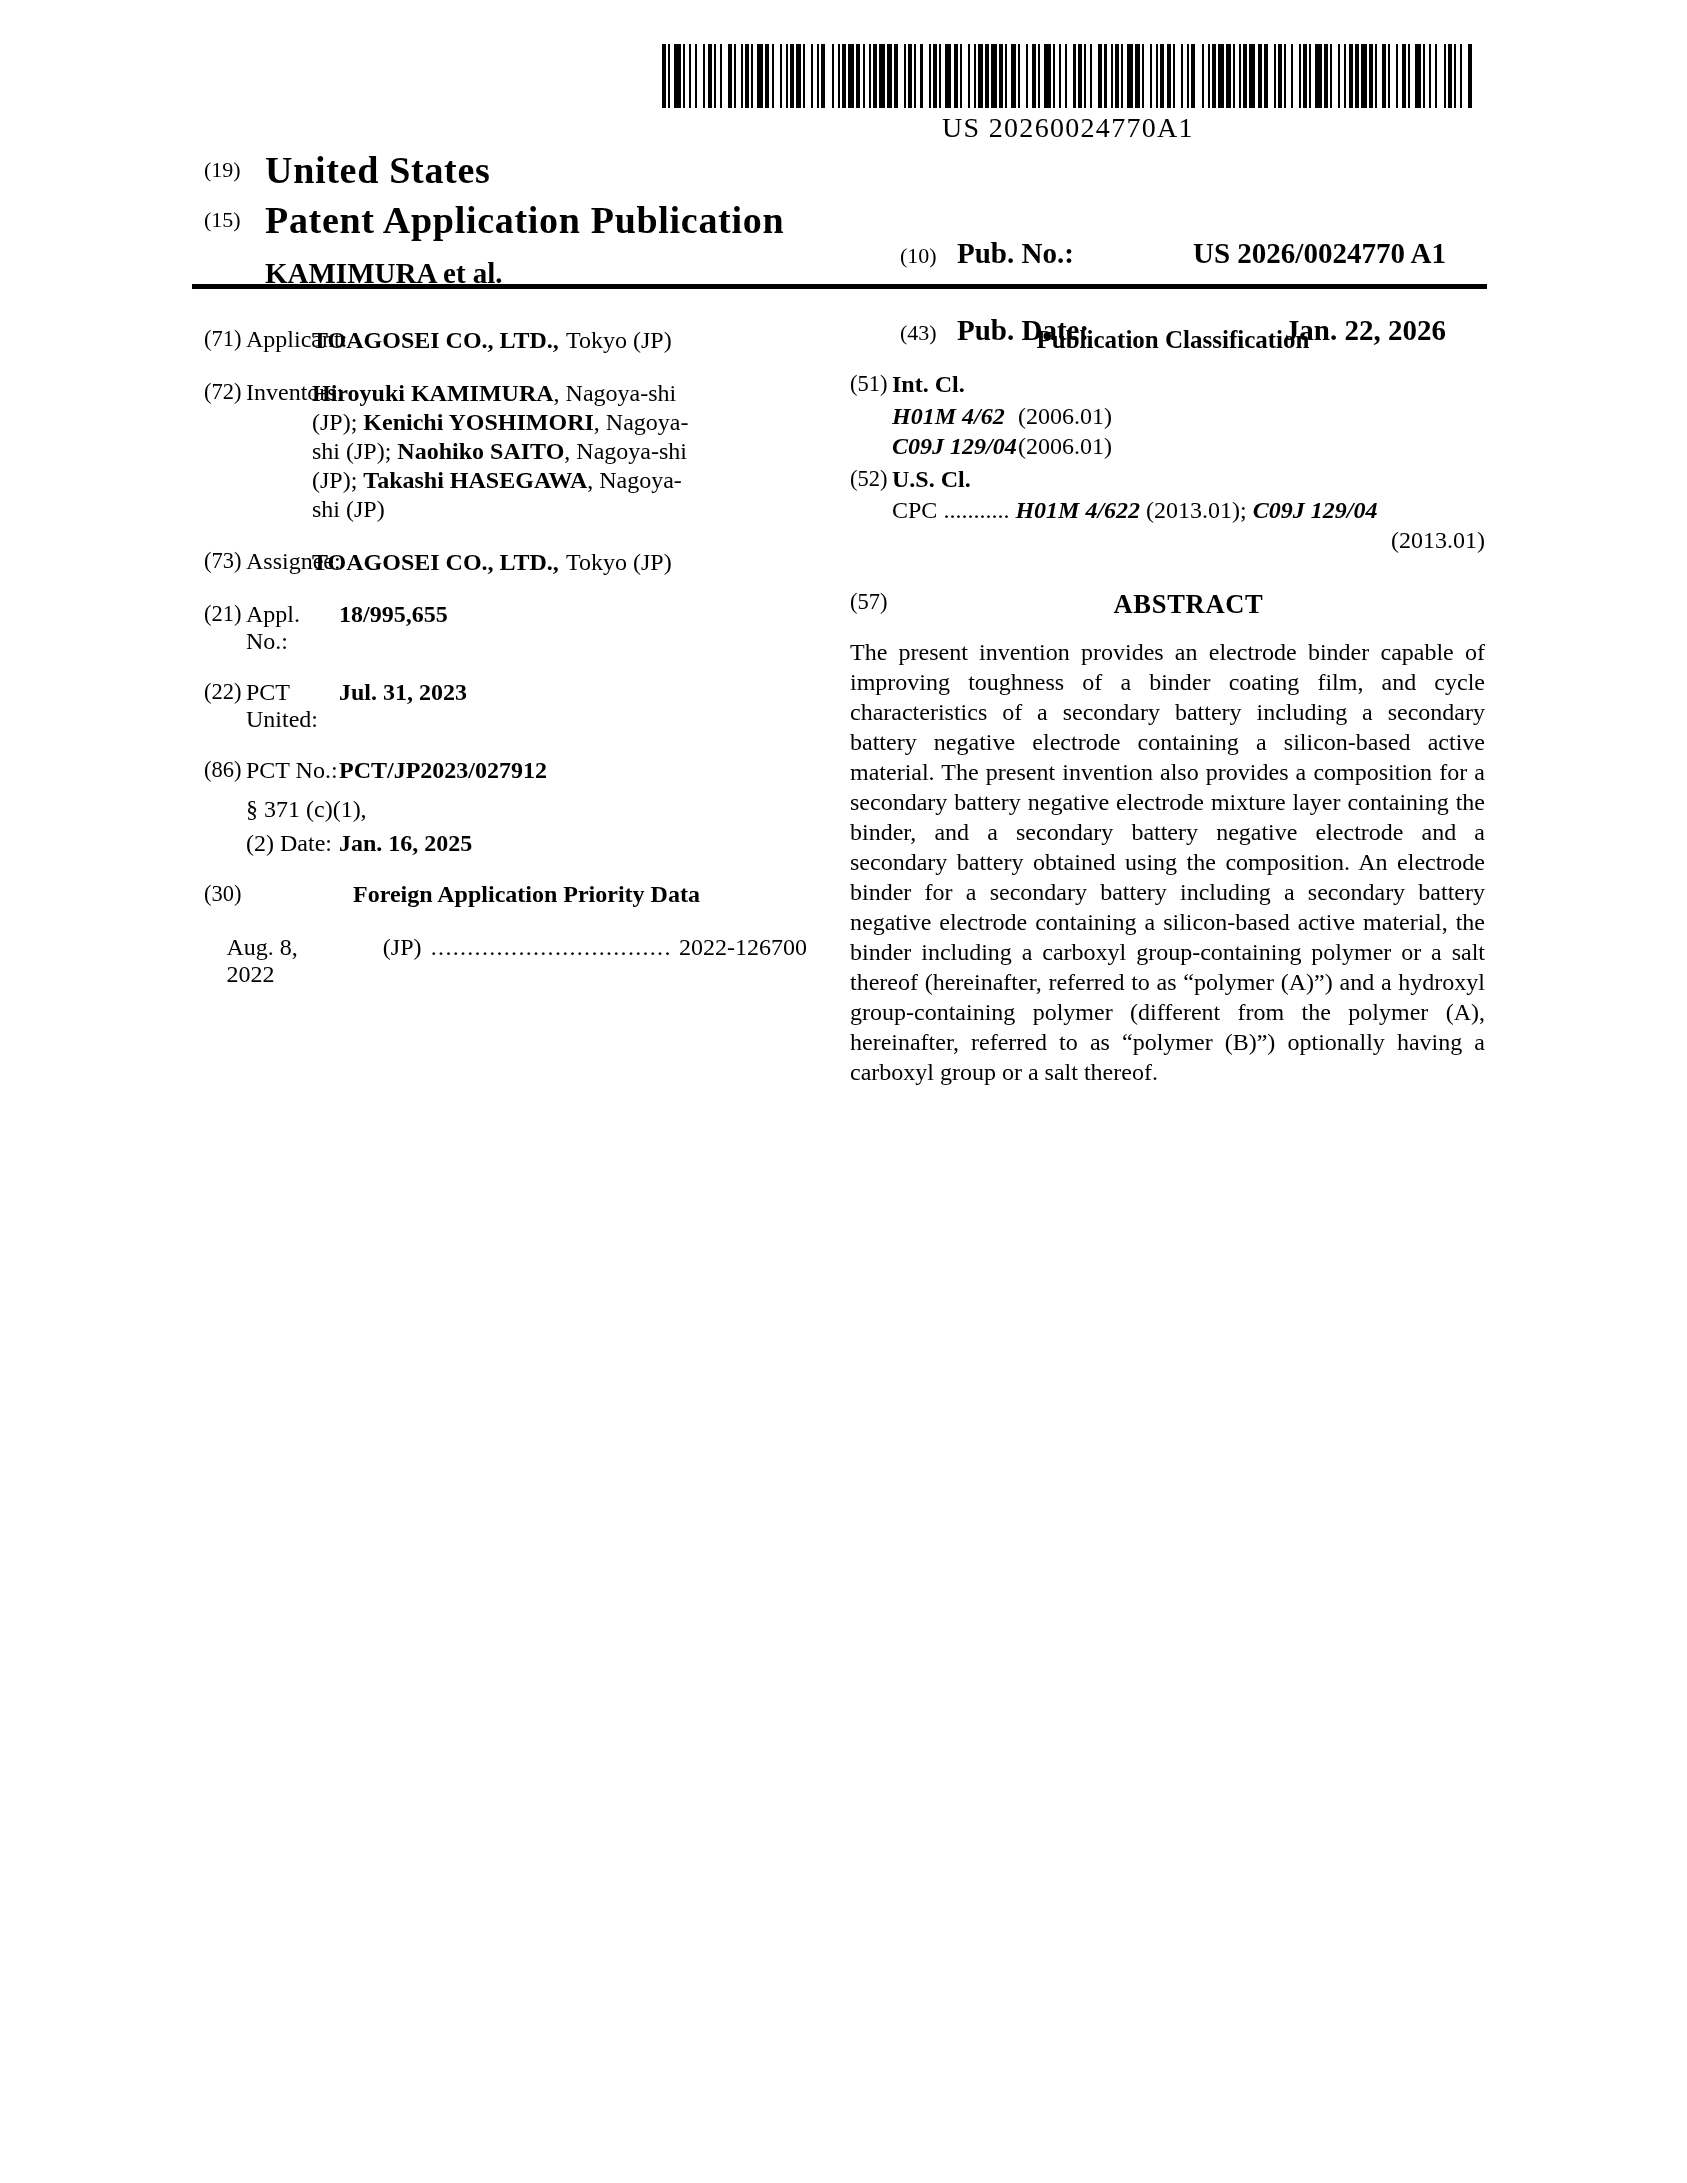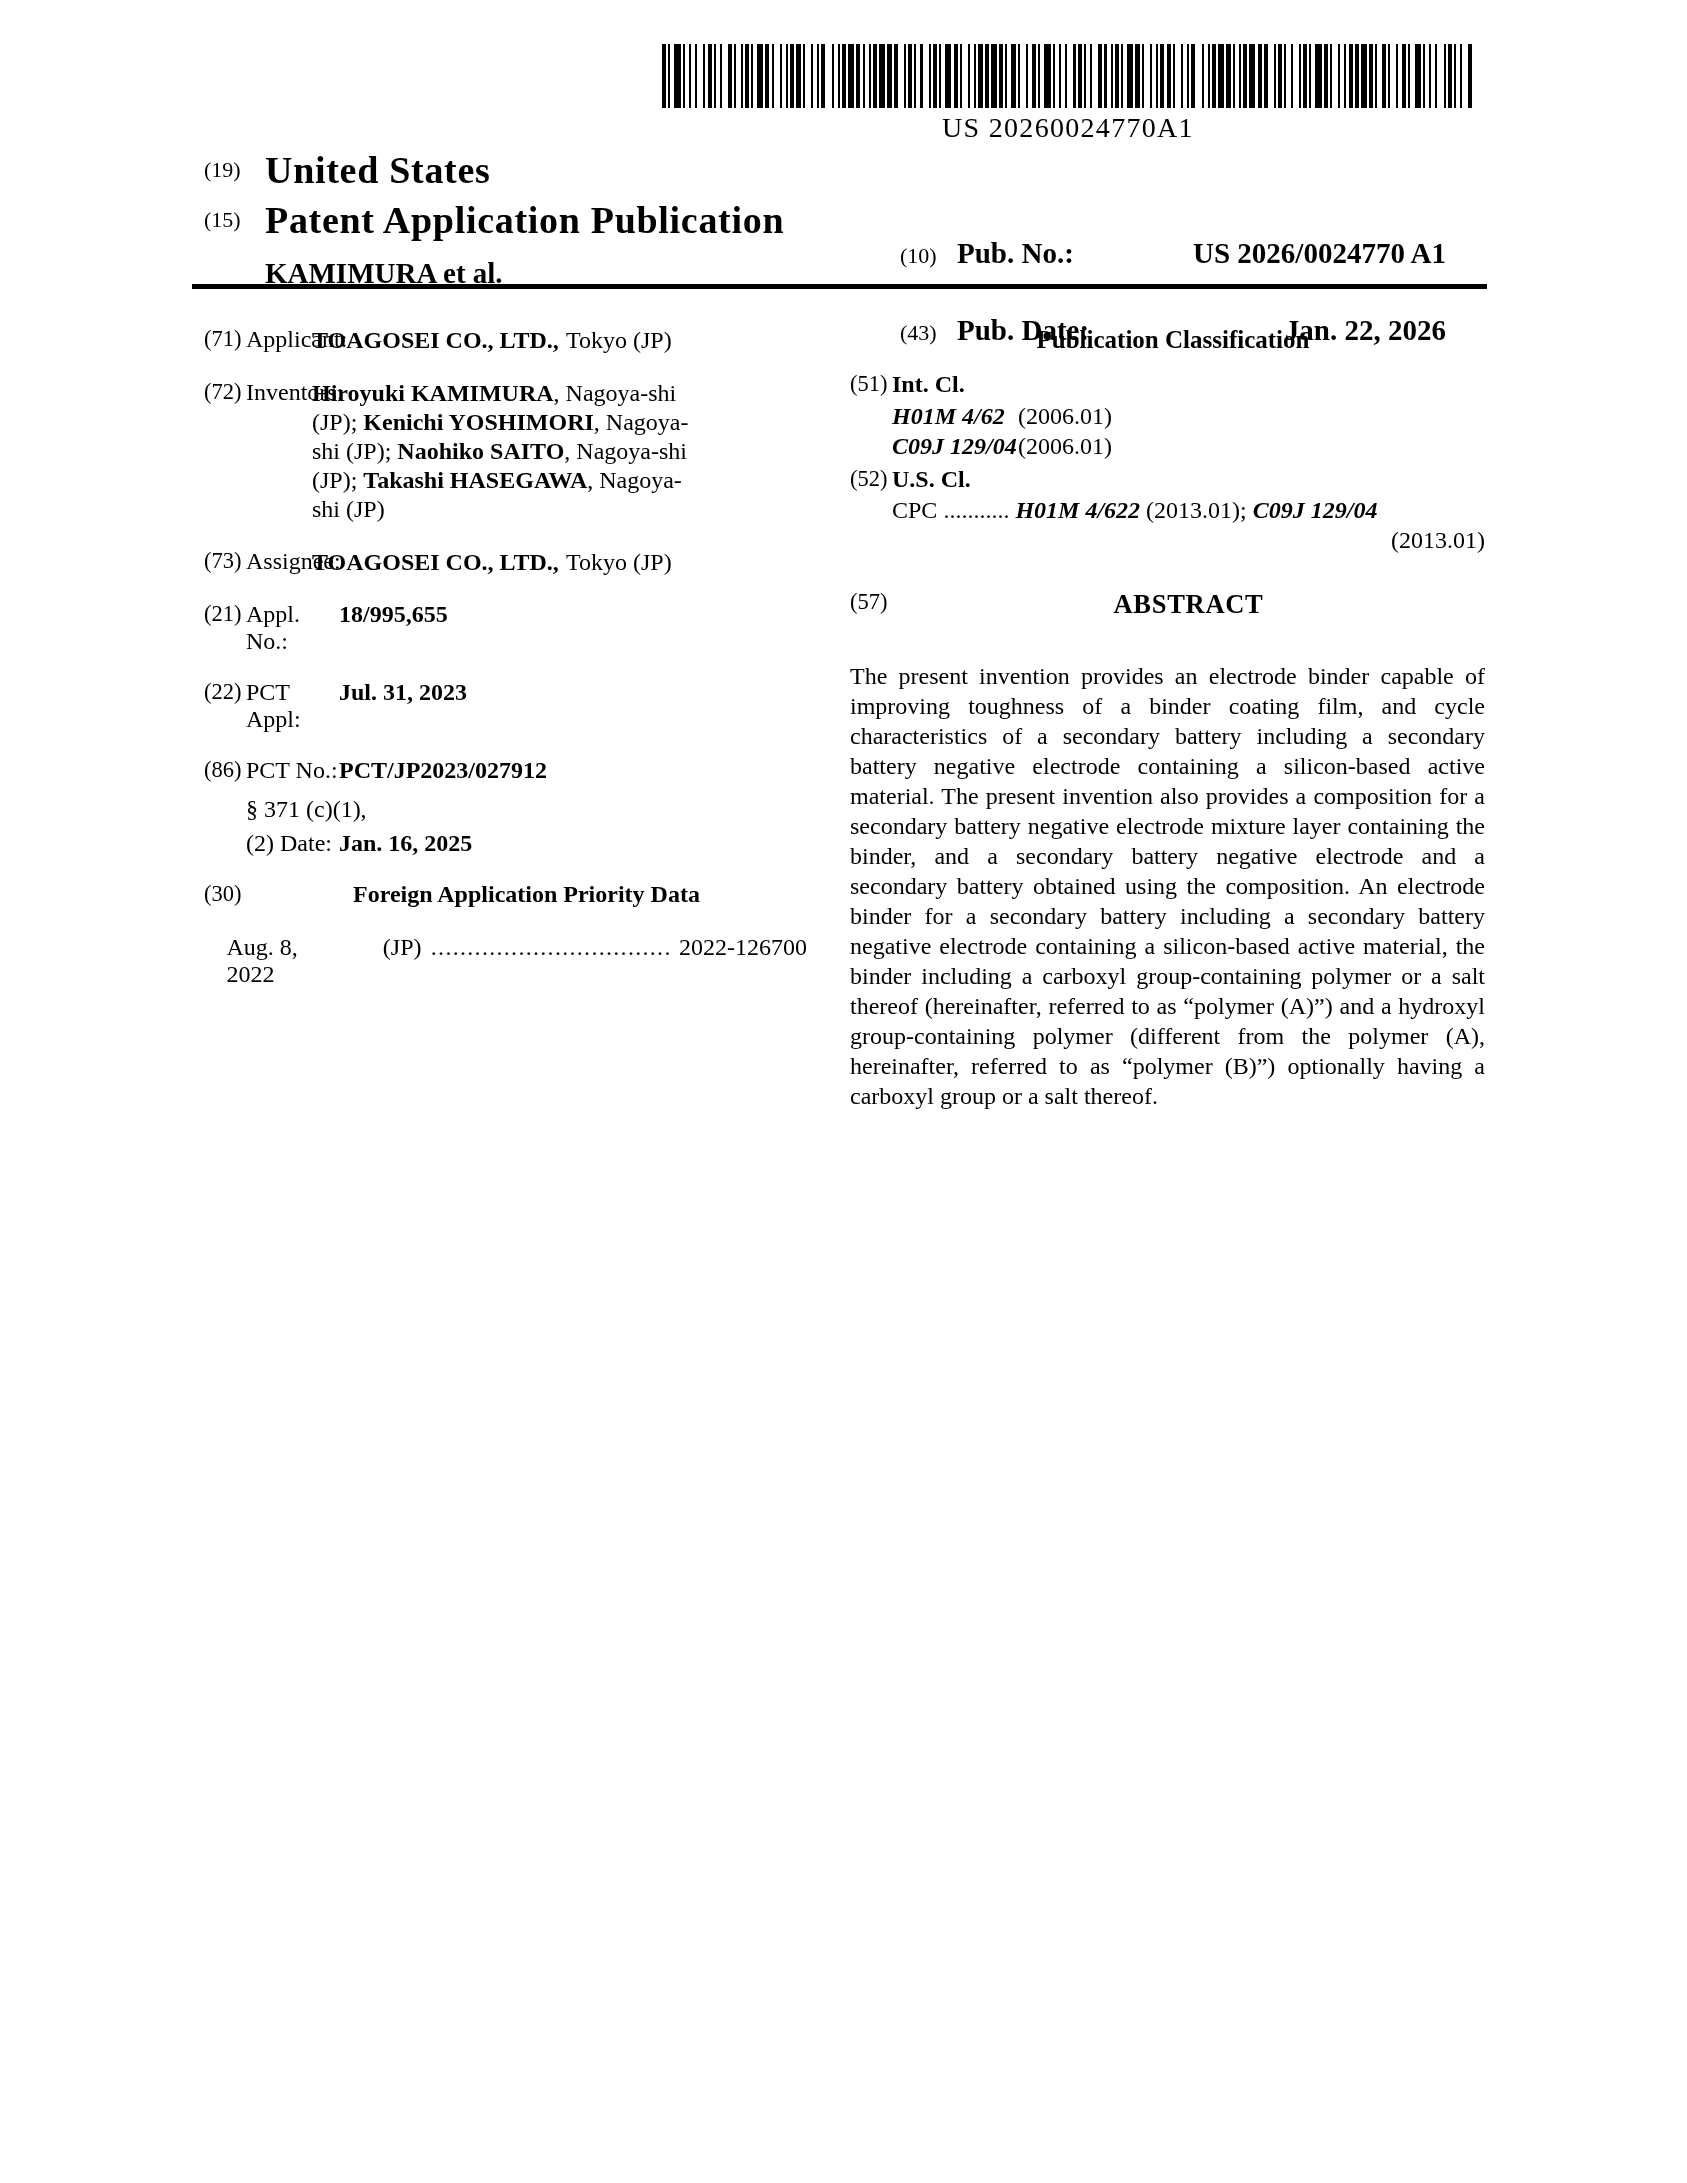--- a/index.html
+++ b/index.html
@@ -56,21 +56,21 @@
   .priority{display:flex;align-items:baseline;padding-left:22.5px;}
   .priority .country{margin-left:32px;}
   .priority .dots{flex:1 1 auto;overflow:hidden;white-space:nowrap;margin:0 9.3px;letter-spacing:1.3px;}
   .priority .pnum{flex:0 0 auto;}
 
   
   .pc-heading{text-align:center;font-weight:bold;font-size:25px;margin-bottom:17px;width:593px;margin-left:26.5px;}
   .intcl-row{display:grid;grid-template-columns:126px 1fr;padding-left:42px;line-height:30px;}
   .cpc-line{padding-left:42px;margin-top:2.6px;line-height:30px;}
   .cpc-trail{text-align:right;line-height:30px;}
-  .abs-row{margin-top:34px;margin-bottom:41px;}
+  .abs-row{margin-top:34px;margin-bottom:17px;}
   .abs-head{text-align:center;font-weight:bold;font-size:26.5px;letter-spacing:0.7px;}
   .abstract{
     text-align:justify;
     line-height:30px;
     font-size:24px;
     width:635px;
   }
 </style>
 </head>
 <body>
@@ -387,21 +387,21 @@
     </div>
 
     <div class="row3b">
       <span class="num">(21)</span>
       <span>Appl. No.:</span>
       <b>18/995,655</b>
     </div>
 
     <div class="row3b">
       <span class="num">(22)</span>
-      <span>PCT Appl:</span>
+      <span>PCT United:</span>
       <b>Jul. 31, 2023</b>
     </div>
 
     <div class="row3b tight">
       <span class="num">(86)</span>
       <span>PCT No.:</span>
       <b>PCT/JP2023/027912</b>
     </div>
 
     <div class="row2 sec371">

